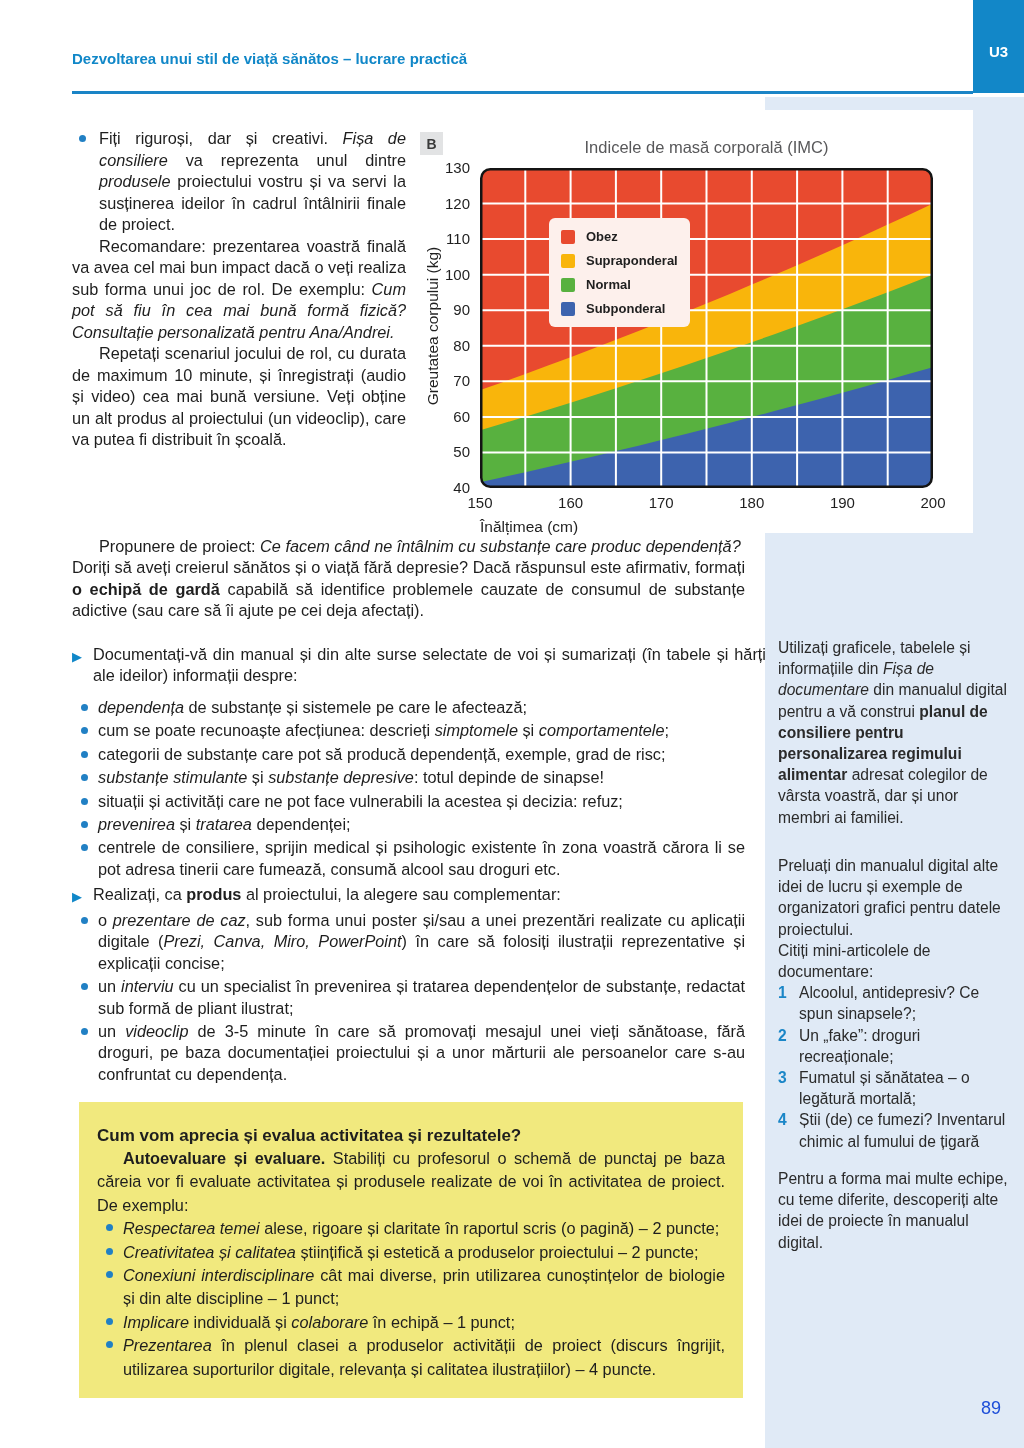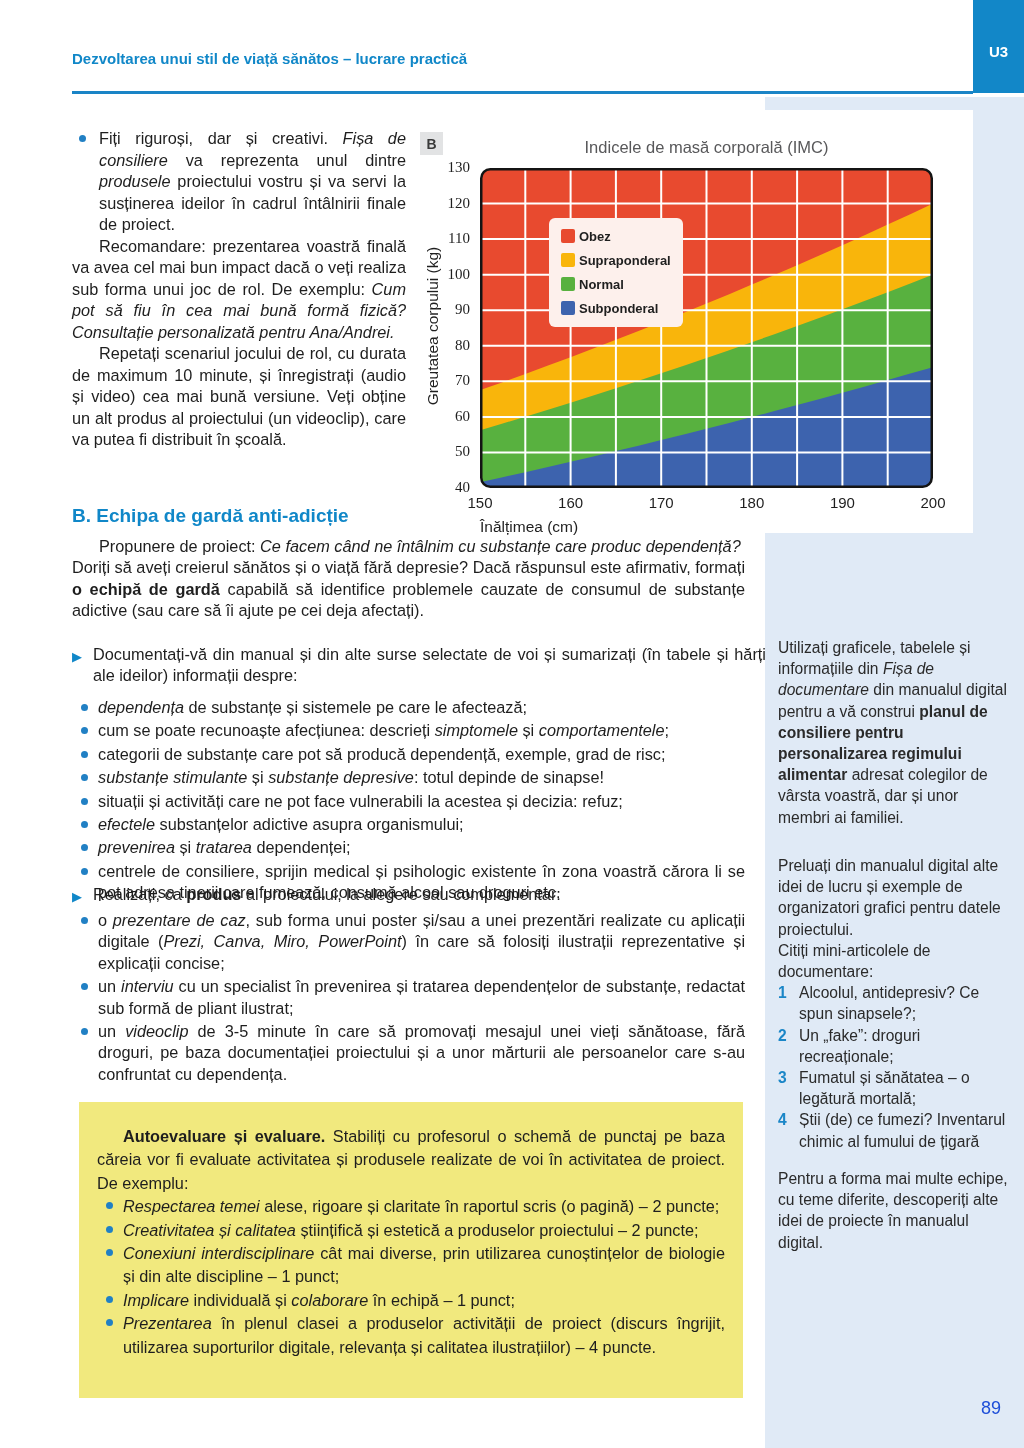--- a/index.html
+++ b/index.html
@@ -20,27 +20,27 @@
   .li-dot{position:relative;padding-left:27px;}
   .dot{position:absolute;left:7px;top:7px;width:7px;height:7px;border-radius:50%;background:#2180c4;}
   .ind{text-indent:27px;}
   
   .figure-wrap{position:absolute;left:420px;top:130px;width:555px;height:430px;}
   .b-badge{position:absolute;left:0;top:2px;width:23px;height:23px;background:#e2e3e4;color:#3a3a3a;
            font-weight:bold;font-size:14px;display:flex;align-items:center;justify-content:center;}
   .chart-title{position:absolute;left:60px;top:8px;width:453px;text-align:center;font-size:16.5px;color:#58585a;}
   .plot{position:absolute;left:60px;top:38px;width:453px;height:320px;}
   .xtick{position:absolute;top:364px;transform:translateX(-50%);font-size:15px;color:#1f1f1f;}
-  .ytick{position:absolute;left:0;width:50px;text-align:right;font-size:15px;color:#1f1f1f;font-family:Liberation Serif, serif;}
+  .ytick{position:absolute;left:0;width:50px;text-align:right;font-size:15px;color:#1f1f1f;}
   .x-title{position:absolute;left:60px;top:388px;width:453px;text-align:left;font-size:15.5px;color:#1f1f1f;}
   .y-title{position:absolute;left:-157px;top:187px;width:340px;text-align:center;font-size:15.5px;color:#1f1f1f;
            transform:rotate(-90deg);}
   .chart-legend{position:absolute;left:69px;top:50px;background:#fdf0ec;border-radius:6px;
                 padding:11px 12px;display:flex;flex-direction:column;gap:9px;}
-  .lrow{display:flex;align-items:flex-start;gap:4px;}
+  .lrow{display:flex;align-items:center;gap:11px;}
   .lsq{width:14px;height:14px;border-radius:2px;flex:0 0 auto;}
   .llb{font-size:13px;font-weight:bold;color:#1f1f1f;white-space:nowrap;}
   
   .secb-heading{position:absolute;left:72px;top:505px;font-size:19px;font-weight:bold;color:#1087c8;}
   .secb-paras{position:absolute;left:72px;top:536px;width:673px;font-size:16.3px;line-height:21.4px;text-align:justify;}
   .secb-paras p{margin:0;}
   
   .lead{position:relative;padding-left:21px;text-align:justify;}
   .tri{position:absolute;left:0;top:2px;color:#1087c8;font-size:13px;}
   .doc-lead{position:absolute;left:72px;top:644px;width:673px;font-size:16.3px;line-height:21.4px;}
@@ -172,52 +172,51 @@
       <span class="ytick" style="top: 277.889px;">60</span>
       <span class="ytick" style="top: 242.333px;">70</span>
       <span class="ytick" style="top: 206.778px;">80</span>
       <span class="ytick" style="top: 171.222px;">90</span>
       <span class="ytick" style="top: 135.667px;">100</span>
       <span class="ytick" style="top: 100.111px;">110</span>
       <span class="ytick" style="top: 64.5556px;">120</span>
       <span class="ytick" style="top: 29px;">130</span>
     </div>
 
-  <div class="secb-heading">B. Echipa de gardă anti-adicție</div>
   <div class="secb-paras">
     <p class="ind"><span>Propunere de proiect: </span><span style="font-style: italic;">Ce facem când ne întâlnim cu substanțe care produc dependență?</span></p>
     <p><span>Doriți să aveți creierul sănătos și o viață fără depresie? Dacă răspunsul este afirmativ, formați </span><span style="font-weight: bold;">o echipă de gardă</span><span> capabilă să identifice problemele cauzate de consumul de substanțe adictive (sau care să îi ajute pe cei deja afectați).</span></p>
   </div>
 
   <div class="doc-lead lead">
     <span class="tri">▶</span>
     <span><span>Documentați-vă din manual și din alte surse selectate de voi și sumarizați (în tabele și hărți ale ideilor) informații despre:</span></span>
   </div>
   <ul class="plain doc-items">
     <li><span class="dot"></span><span><span style="font-style: italic;">dependența</span><span> de substanțe și sistemele pe care le afectează;</span></span></li>
     <li><span class="dot"></span><span><span>cum se poate recunoaște afecțiunea: descrieți </span><span style="font-style: italic;">simptomele</span><span> și </span><span style="font-style: italic;">comportamentele</span><span>;</span></span></li>
     <li><span class="dot"></span><span><span style="">categorii</span><span> de substanțe care pot să producă dependență, exemple, grad de risc;</span></span></li>
     <li><span class="dot"></span><span><span style="font-style: italic;">substanțe stimulante</span><span> și </span><span style="font-style: italic;">substanțe depresive</span><span>: totul depinde de sinapse!</span></span></li>
     <li><span class="dot"></span><span><span>situații și activități care ne pot face vulnerabili la acestea și decizia: refuz;</span></span></li>
-    <li><span class="dot"></span><span><span style="font-style: italic;">efectele</span><span> substanțelor adictive asupra organismului;</span></span></li>
     <li><span class="dot"></span><span><span style="font-style: italic;">prevenirea</span><span> și </span><span style="font-style: italic;">tratarea</span><span> dependenței;</span></span></li>
     <li><span class="dot"></span><span><span>centrele de consiliere, sprijin medical și psihologic existente în zona voastră cărora li se pot adresa tinerii care fumează, consumă alcool sau droguri etc.</span></span></li>
   </ul>
 
   <div class="produs-lead lead">
     <span class="tri">▶</span>
     <span><span>Realizați, ca </span><span style="font-weight: bold;">produs</span><span> al proiectului, la alegere sau complementar:</span></span>
   </div>
   <ul class="plain produs-items">
     <li><span class="dot"></span><span><span>o </span><span style="font-style: italic;">prezentare de caz</span><span>, sub forma unui poster și/sau a unei prezentări realizate cu aplicații digitale (</span><span style="font-style: italic;">Prezi, Canva, Miro, PowerPoint</span><span>) în care să folosiți ilustrații reprezentative și explicații concise;</span></span></li>
     <li><span class="dot"></span><span><span>un </span><span style="font-style: italic;">interviu</span><span> cu un specialist în prevenirea și tratarea dependențelor de substanțe, redactat sub formă de pliant ilustrat;</span></span></li>
     <li><span class="dot"></span><span><span>un </span><span style="font-style: italic;">videoclip</span><span> de 3-5 minute în care să promovați mesajul unei vieți sănătoase, fără droguri, pe baza documentației proiectului și a unor mărturii ale persoanelor care s-au confruntat cu dependența.</span></span></li>
   </ul>
 
   <div class="eval-box">
+    <h3>Cum vom aprecia și evalua activitatea și rezultatele?</h3>
     <p><span style="font-weight: bold;">Autoevaluare și evaluare.</span><span> Stabiliți cu profesorul o schemă de punctaj pe baza căreia vor fi evaluate activitatea și produsele realizate de voi în activitatea de proiect. De exemplu:</span></p>
     <ul class="plain">
       <li><span class="dot"></span><span><span style="font-style: italic;">Respectarea temei</span><span> alese, rigoare și claritate în raportul scris (o pagină) – 2 puncte;</span></span></li>
       <li><span class="dot"></span><span><span style="font-style: italic;">Creativitatea și calitatea</span><span> științifică și estetică a produselor proiectului – 2 puncte;</span></span></li>
       <li><span class="dot"></span><span><span style="font-style: italic;">Conexiuni interdisciplinare</span><span> cât mai diverse, prin utilizarea cunoștințelor de biologie și din alte discipline – 1 punct;</span></span></li>
       <li><span class="dot"></span><span><span style="font-style: italic;">Implicare</span><span> individuală și </span><span style="font-style: italic;">colaborare</span><span> în echipă – 1 punct;</span></span></li>
       <li><span class="dot"></span><span><span style="font-style: italic;">Prezentarea</span><span> în plenul clasei a produselor activității de proiect (discurs îngrijit, utilizarea suporturilor digitale, relevanța și calitatea ilustrațiilor) – 4 puncte.</span></span></li>
     </ul>
   </div>
 

